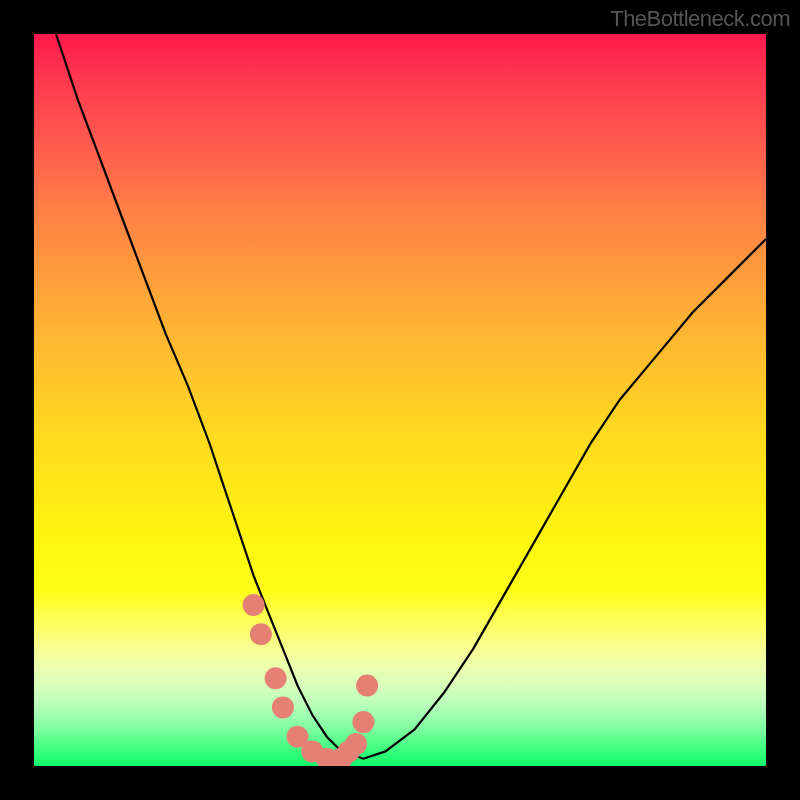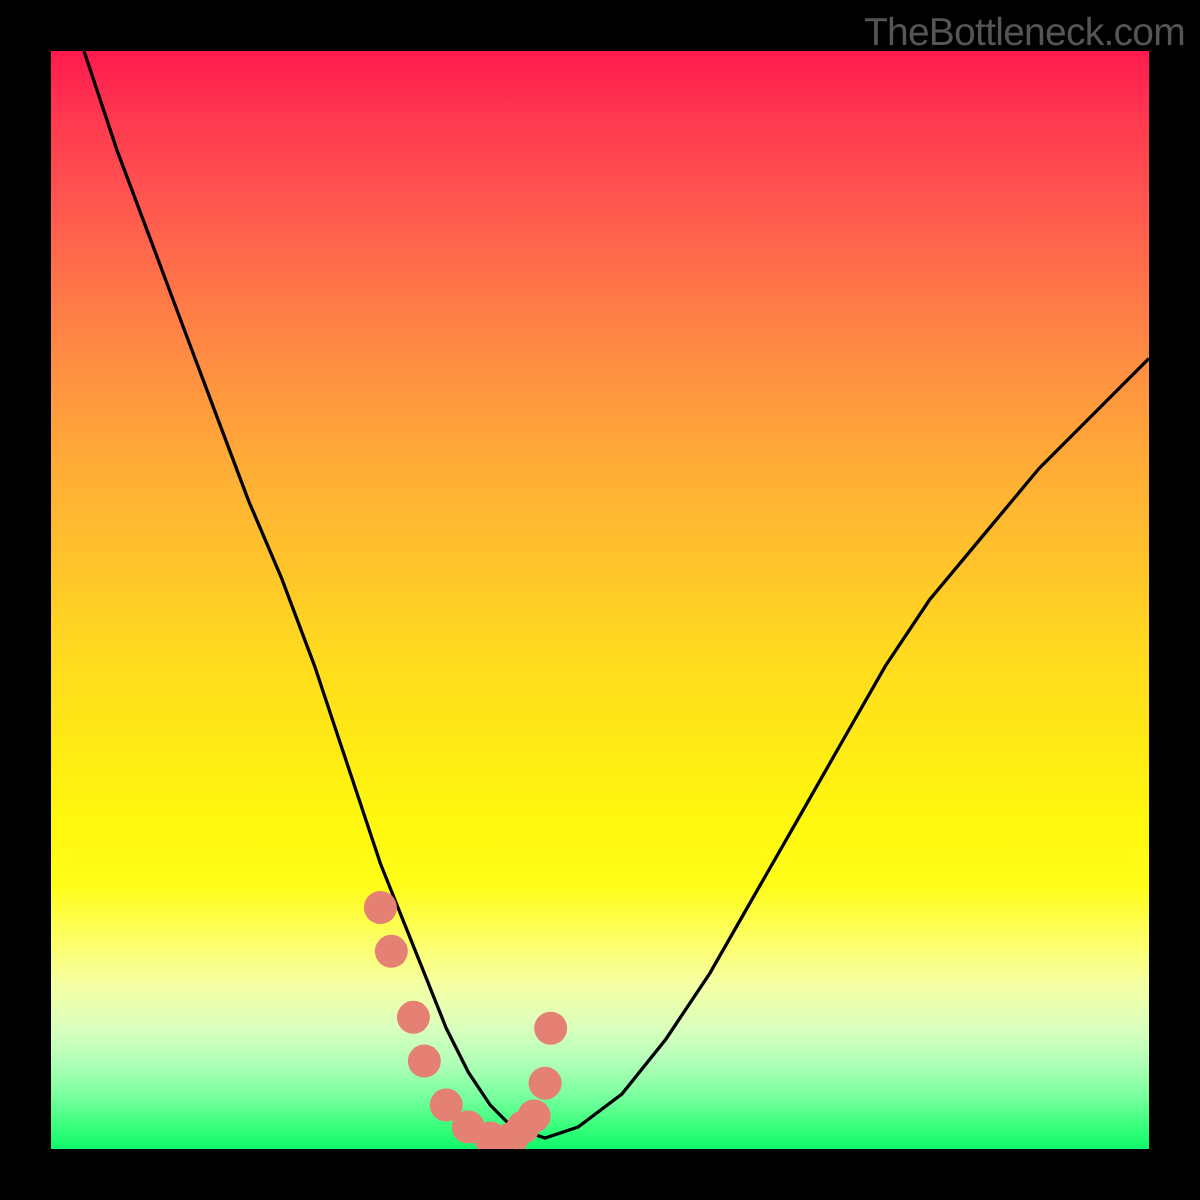--- a/index.html
+++ b/index.html
@@ -39,21 +39,21 @@
       #37ff7b 98%,
       #11f76a 100%
     );
     overflow: hidden;
   }
 
   .watermark {
     position: absolute;
     top: 6px;
     right: 10px;
-    font-size: 26px;
+    font-size: 22px;
     letter-spacing: -0.5px;
     color: #555557;
     font-weight: 400;
     user-select: none;
   }
 
   svg.curve { position: absolute; inset: 0; width: 732px; height: 732px; }
 </style>
 </head>
 <body>

